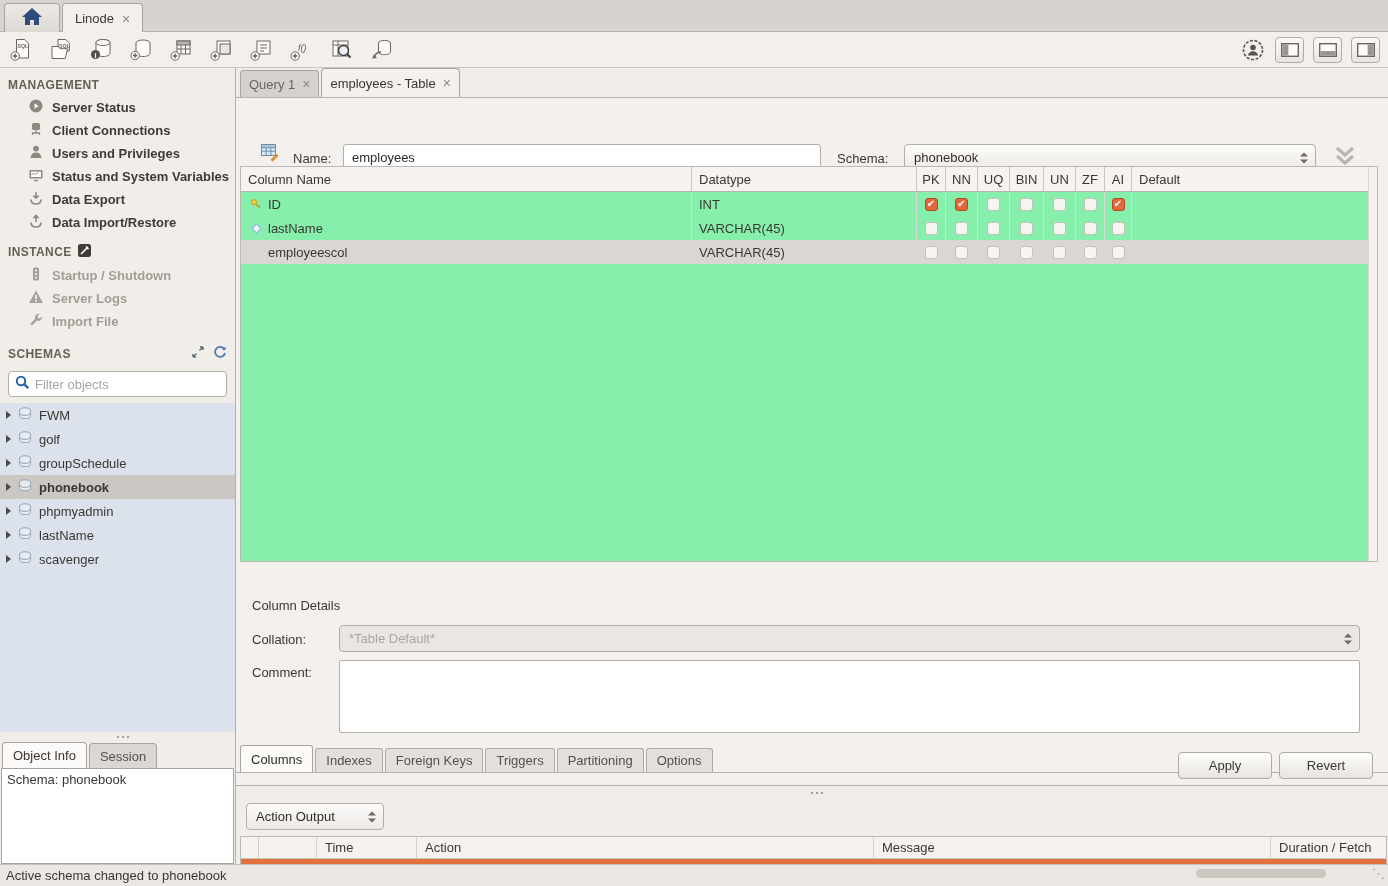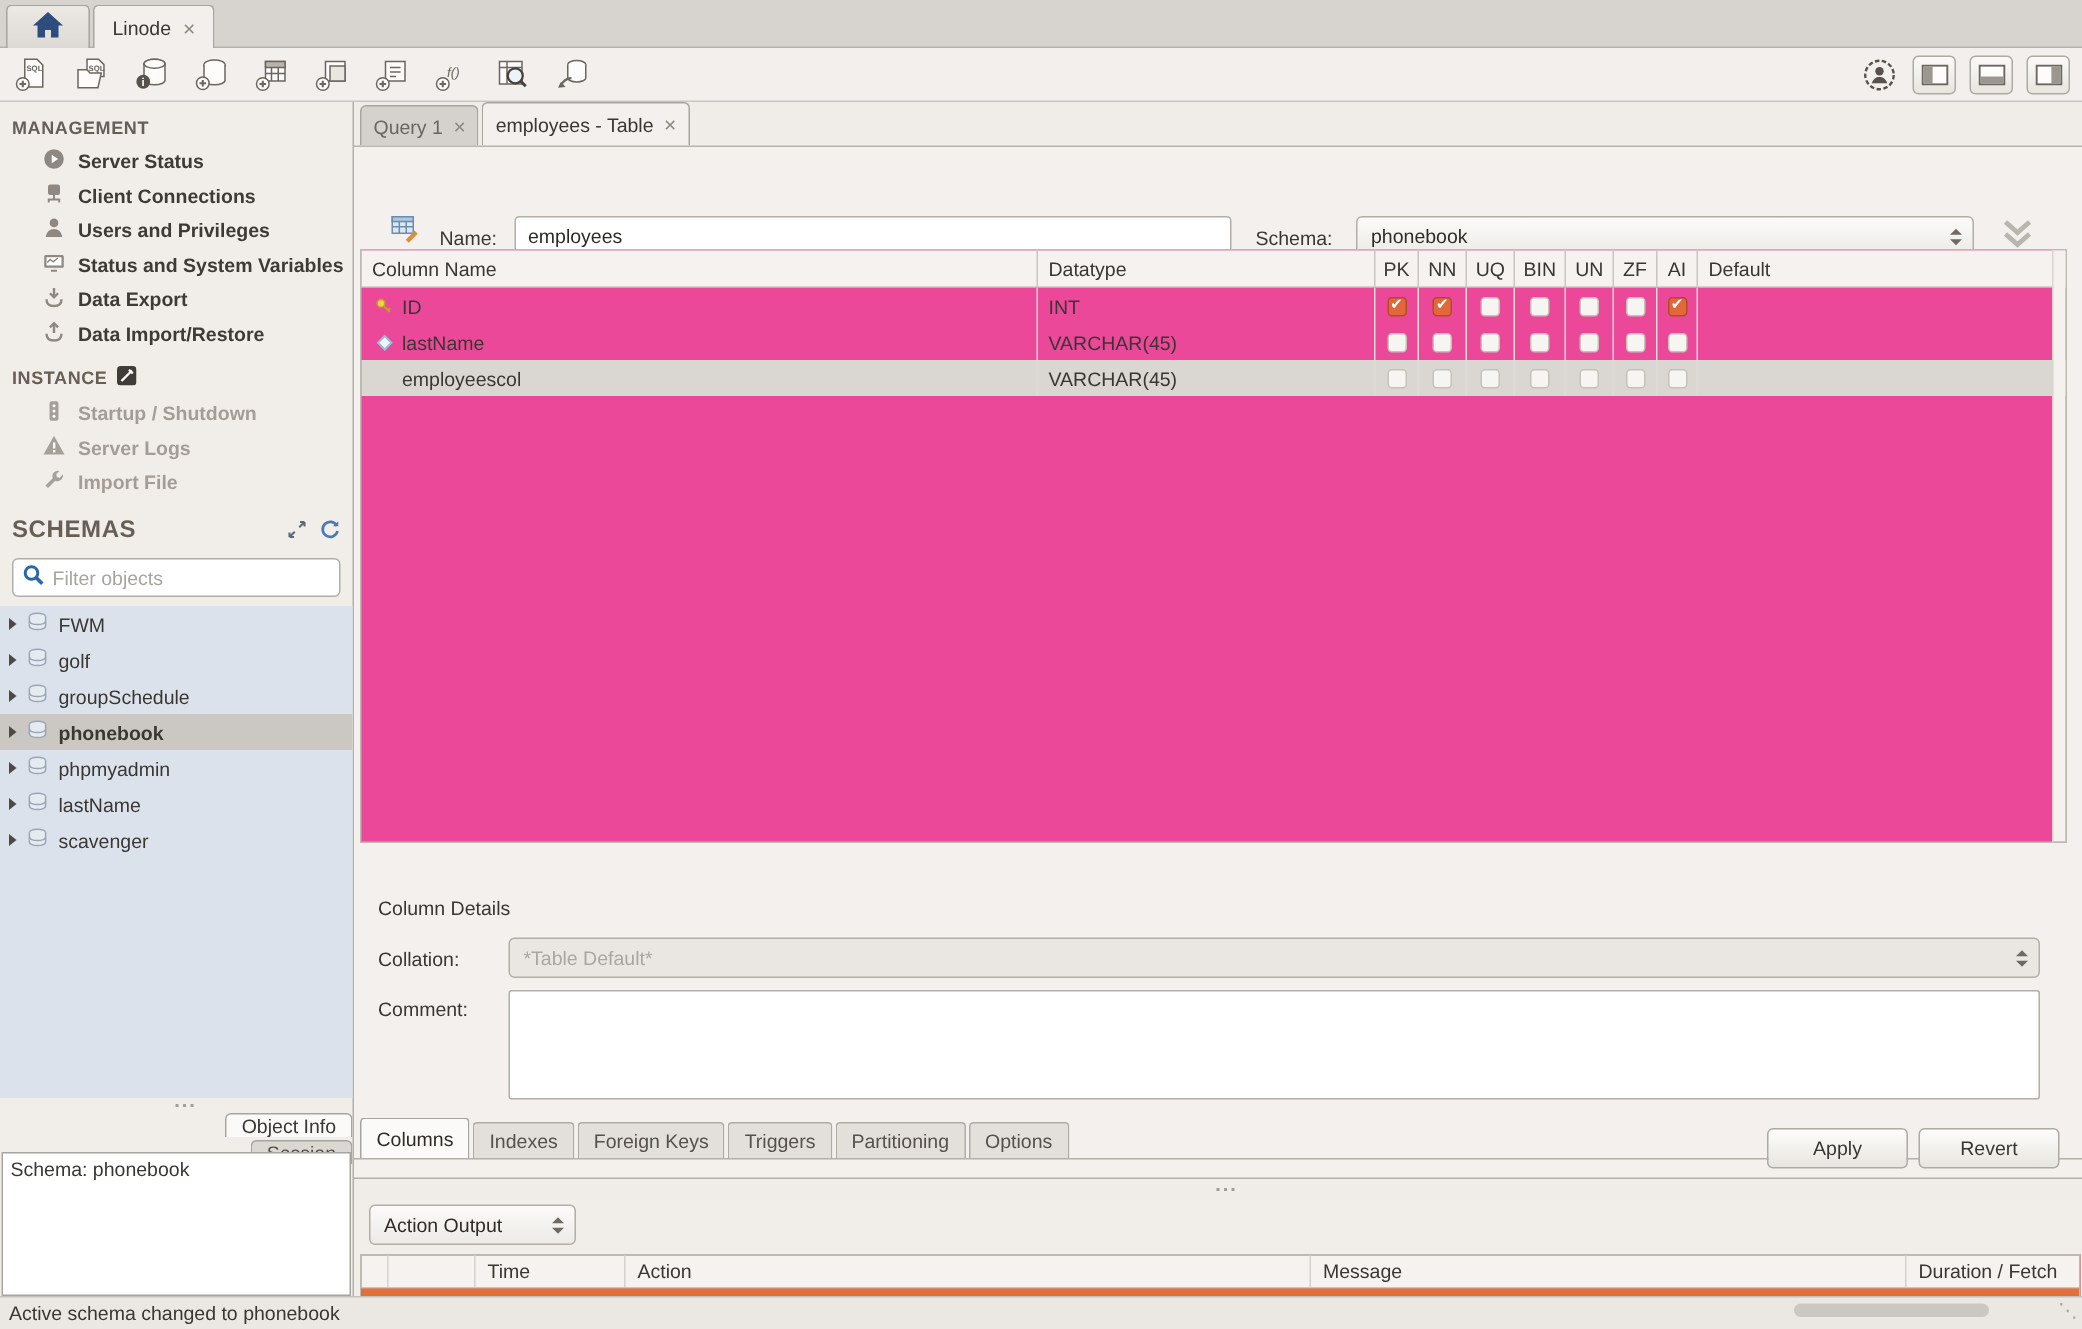--- a/index.html
+++ b/index.html
@@ -22,33 +22,33 @@
   .ptoggle { width:29px; height:26px; border:1px solid #aeaaa4; border-radius:4px; background:linear-gradient(#fbfaf8,#e8e5e0);
              display:flex; align-items:center; justify-content:center; cursor:pointer; }
 
   
   #sidebar { position:absolute; left:0; top:68px; width:236px; height:796px; background:#f1eeea; border-right:1px solid #b3afa9; display:flex; flex-direction:column; }
   .sec-title { padding:10px 8px 4px 8px; font-size:12px; font-weight:bold; color:#675f55; letter-spacing:.4px; display:flex; align-items:center; gap:6px; }
   .side-item { display:flex; align-items:center; gap:8px; height:23px; padding-left:28px; white-space:nowrap; overflow:hidden; cursor:pointer; }
   .side-item .lbl { font-weight:bold; color:#3e3a35; }
   .side-item.disabled .lbl { color:#a39d96; font-weight:bold; }
   .schemas-head { display:flex; align-items:center; padding:12px 8px 4px 8px; }
-  .schemas-head .ttl { font-size:16px; font-weight:bold; color:#675f55; letter-spacing:.4px; flex:1; }
+  .schemas-head .ttl { font-size:12px; font-weight:bold; color:#675f55; letter-spacing:.4px; flex:1; }
   .schemas-head .hicons { display:flex; gap:8px; align-items:center; }
   .filter-wrap { margin:5px 8px 6px 8px; height:26px; background:#fff; border:1px solid #b2aea8; border-radius:4px; display:flex; align-items:center; padding:0 6px; gap:5px; }
   .filter-wrap input { border:none; outline:none; flex:1; font:13px "Liberation Sans",sans-serif; color:#3a3733; background:transparent; }
   .filter-wrap input::placeholder { color:#a9a49e; }
   #schema-list { flex:1; background:#dbe2ec; overflow:hidden; }
   .schema-row { height:24px; display:flex; align-items:center; gap:7px; padding-left:6px; cursor:pointer; }
   .schema-row.sel { background:#cbc7c2; }
   .schema-row.sel .sname { font-weight:bold; }
   .tri { width:0; height:0; border-left:5px solid #4d4944; border-top:4px solid transparent; border-bottom:4px solid transparent; }
   .split-dots { height:10px; display:flex; align-items:center; justify-content:center; cursor:row-resize; }
   .dots3 { width:2px; height:2px; background:#a29d96; box-shadow:5px 0 #a29d96, 10px 0 #a29d96; }
-  #info-tabs { height:26px; display:flex; align-items:flex-end; padding-left:2px; gap:2px;flex-direction:column; }
+  #info-tabs { height:26px; display:flex; align-items:flex-end; padding-left:2px; gap:2px; }
   .itab { height:25px; padding:0 10px; display:flex; align-items:center; border:1px solid #a8a4a0; border-bottom:none;
           border-radius:4px 4px 0 0; background:#dbd7d3; color:#55504b; cursor:pointer; }
   .itab.active { background:#fbfaf8; color:#3a3733; height:26px; }
   #info-box { height:96px; margin:0 1px; background:#fff; border:1px solid #a8a4a0; padding:3px 5px; }
 
   
   #main { position:absolute; left:236px; top:68px; width:1152px; height:796px; display:flex; flex-direction:column; }
   #etabs { height:29px; display:flex; align-items:flex-end; padding-left:4px; gap:2px; }
   .etab { height:27px; padding:0 8px; display:flex; align-items:center; gap:7px; border:1px solid #a8a4a0; border-bottom:none;
           border-radius:4px 4px 0 0; background:#d5d1cd; color:#6b655f; cursor:pointer; }
@@ -64,21 +64,21 @@
   .selectbox { position:absolute; border:1px solid #b2aea8; border-radius:4px; background:linear-gradient(#fcfbfa,#edeae6);
                display:flex; align-items:center; padding:0 22px 0 9px; color:#2f2c28; cursor:pointer; }
   #schema-select { left:668px; top:46px; width:412px; height:27px; }
   .spin { position:absolute; right:7px; top:50%; transform:translateY(-50%); display:flex; flex-direction:column; gap:3px; }
   .spin i { display:block; width:0; height:0; border-left:4px solid transparent; border-right:4px solid transparent; }
   .spin .up { border-bottom:4px solid #6e6963; }
   .spin .dn { border-top:4px solid #6e6963; }
   #hdr-chevrons { position:absolute; left:1096px; top:46px; cursor:pointer; }
 
   
-  #grid { position:absolute; left:4px; top:68px; width:1138px; height:396px; background:#ec4899; border:1px solid #bdb9b3; }
+  #grid { position:absolute; left:4px; top:68px; width:1138px; height:396px; background:#86efac; border:1px solid #bdb9b3; }
   .gv-scroll { position:absolute; right:0; top:0; bottom:0; width:9px; background:#f4f1ee; border-left:1px solid #d8d4cf; }
   .grow { display:flex; height:24px; align-items:stretch; }
   .ghead { height:25px; background:#f5f2ef; border-bottom:1px solid #b7b3ad; }
   .gc { display:flex; align-items:center; padding:0 7px; border-right:1px solid #dedad5; overflow:hidden; white-space:nowrap; }
   .ghead .gc { border-right:1px solid #c9c5c0; color:#3a3733; }
   .gc.ck { justify-content:center; padding:0; }
   .c-name{ width:451px; } .c-type{ width:225px; } .c-pk{ width:29px; } .c-nn{ width:32px; } .c-uq{ width:32px; }
   .c-bin{ width:34px; } .c-un{ width:32px; } .c-zf{ width:29px; } .c-ai{ width:27px; } .c-def{ flex:1; border-right:none !important; }
   .grow.sel { background:#dad6d1; }
   .rowicon { width:16px; display:inline-flex; justify-content:center; margin-right:4px; }

